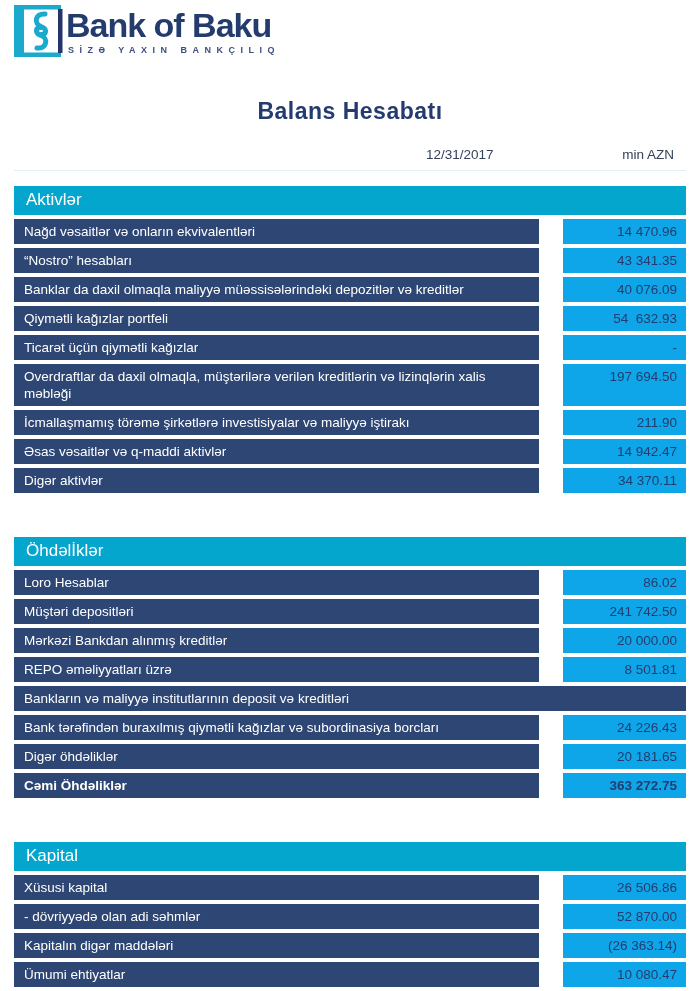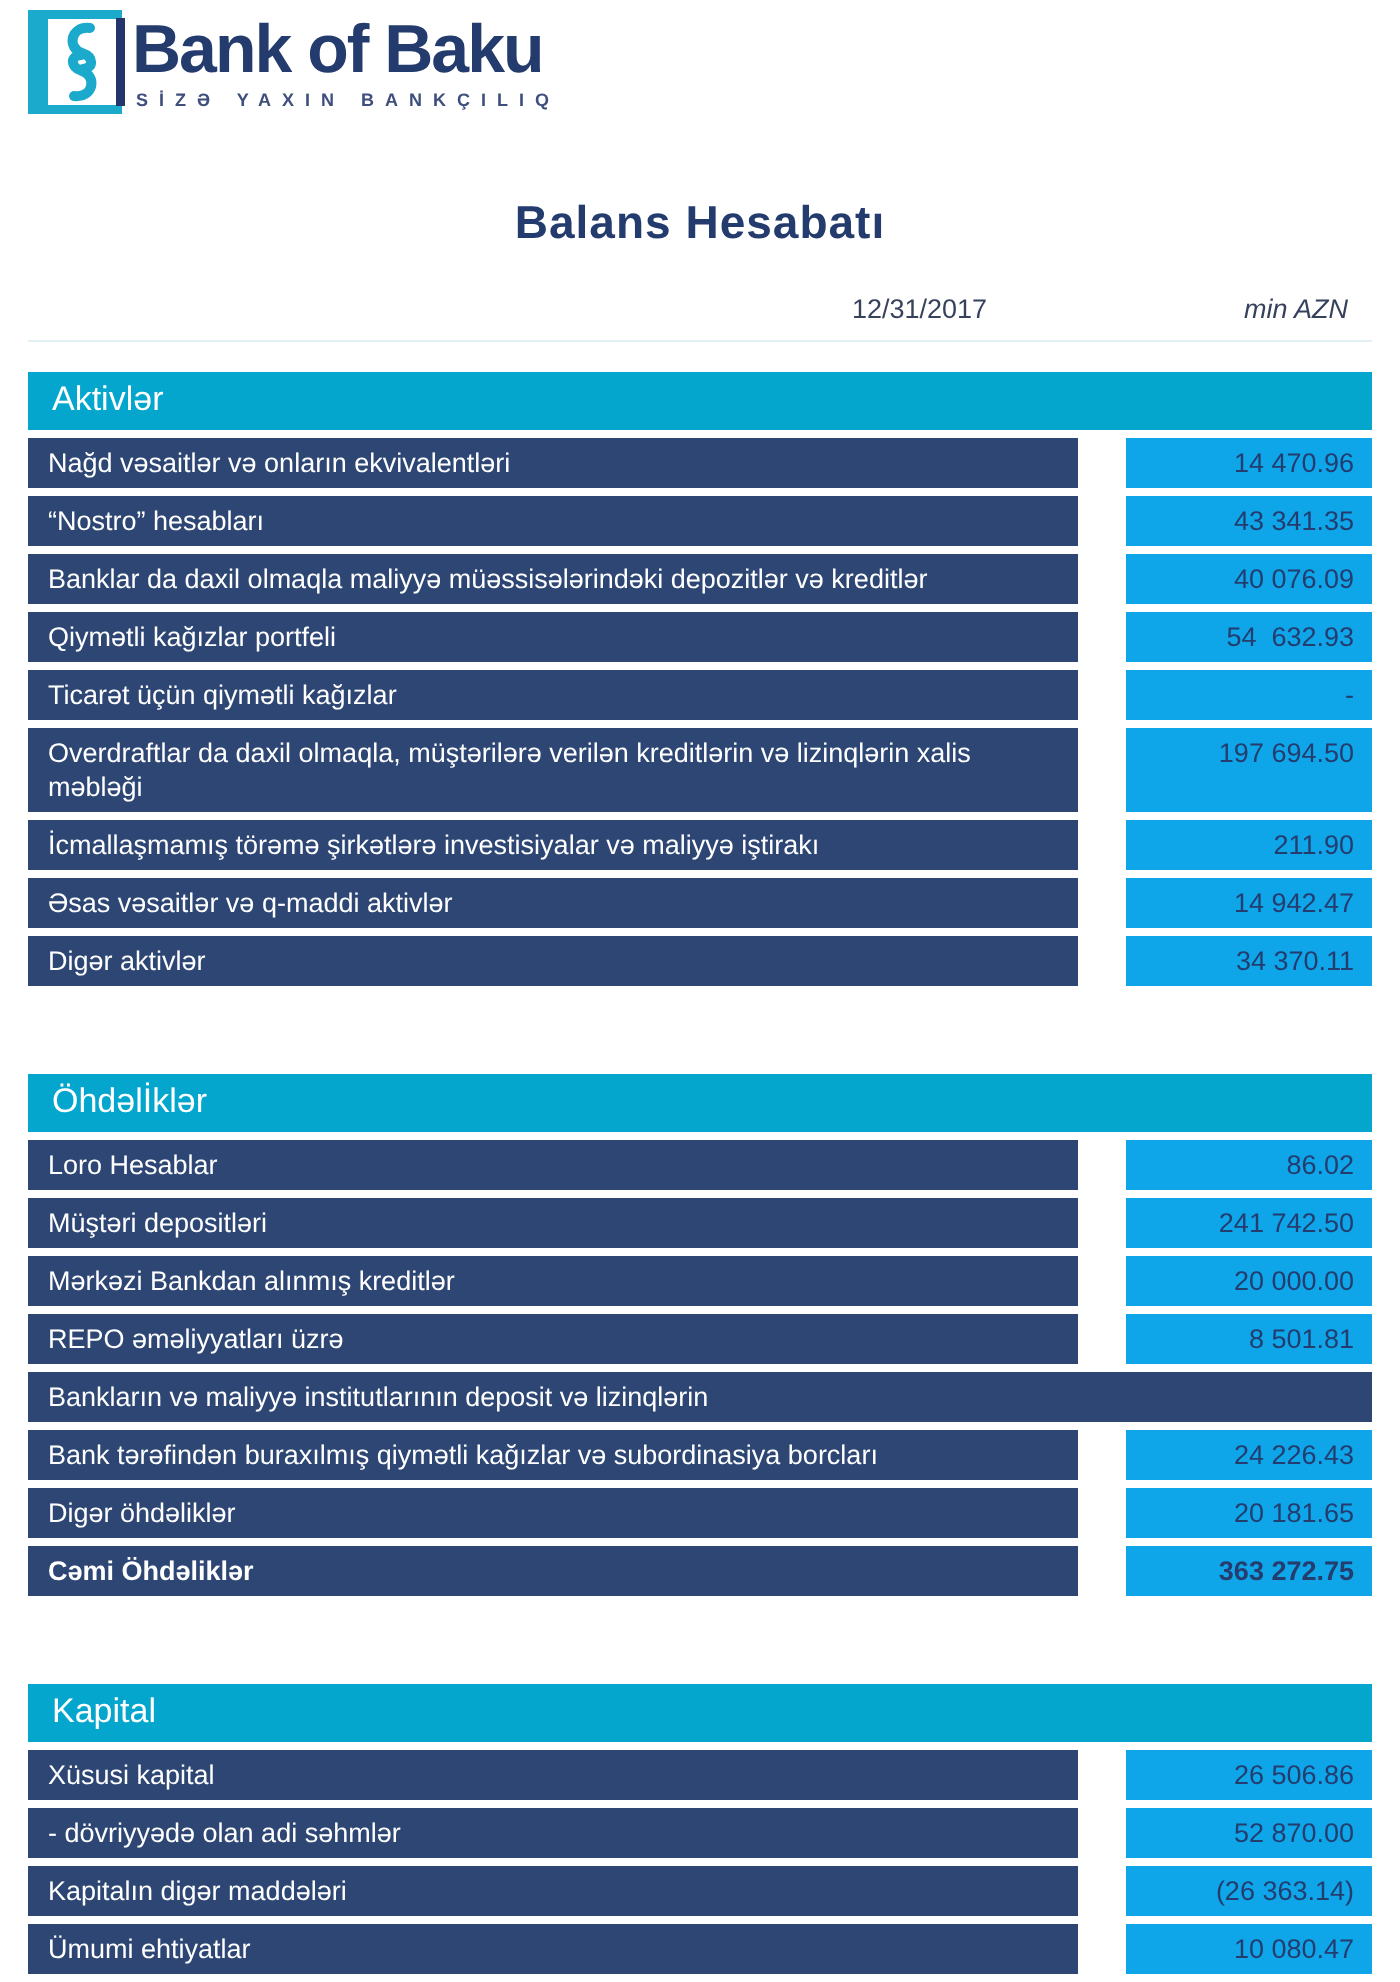--- a/index.html
+++ b/index.html
@@ -52,21 +52,21 @@
   }
   .meta-row {
     position: relative;
     height: 24px;
     margin-top: 22px;
     border-bottom: 1px solid #e2f0f6;
     font-size: 13.5px;
     color: #36415b;
   }
   .meta-date { position: absolute; left: 412px; top: 0; }
-  .meta-unit { position: absolute; right: 12px; top: 0; font-style: italic; }
+  .meta-unit { position: absolute; right: 12px; top: 0; }
 
   
   .sections { margin-top: 15px; }
   .section { margin-bottom: 44px; }
   .section:last-child { margin-bottom: 0; }
   .section-header {
     background: #04a6ce;
     color: #ffffff;
     font-size: 17px;
     font-weight: normal;
@@ -188,21 +188,21 @@
           </div>
           <div class="row">
             <div class="row-label">Mərkəzi Bankdan alınmış kreditlər</div>
             <div class="row-value">20 000.00</div>
           </div>
           <div class="row">
             <div class="row-label">REPO əməliyyatları  üzrə</div>
             <div class="row-value">8 501.81</div>
           </div>
           <div class="row">
-            <div class="row-label">Bankların və maliyyə institutlarının deposit və lizinqlərin</div>
+            <div class="row-label">Bankların və maliyyə institutlarının deposit və kreditləri</div>
           </div>
           <div class="row">
             <div class="row-label">Bank tərəfindən buraxılmış qiymətli kağızlar və subordinasiya borcları</div>
             <div class="row-value">24 226.43</div>
           </div>
           <div class="row">
             <div class="row-label">Digər öhdəliklər</div>
             <div class="row-value">20 181.65</div>
           </div>
           <div class="row total">

